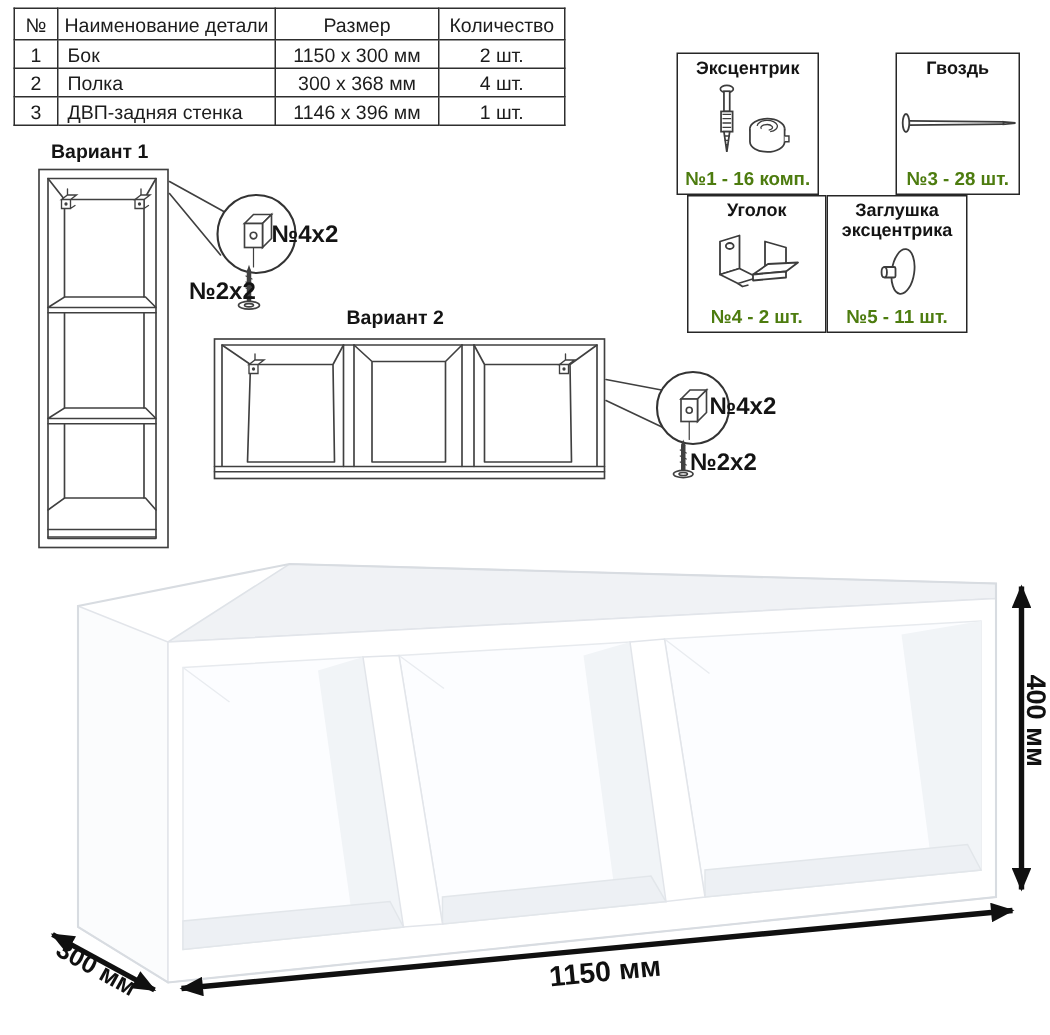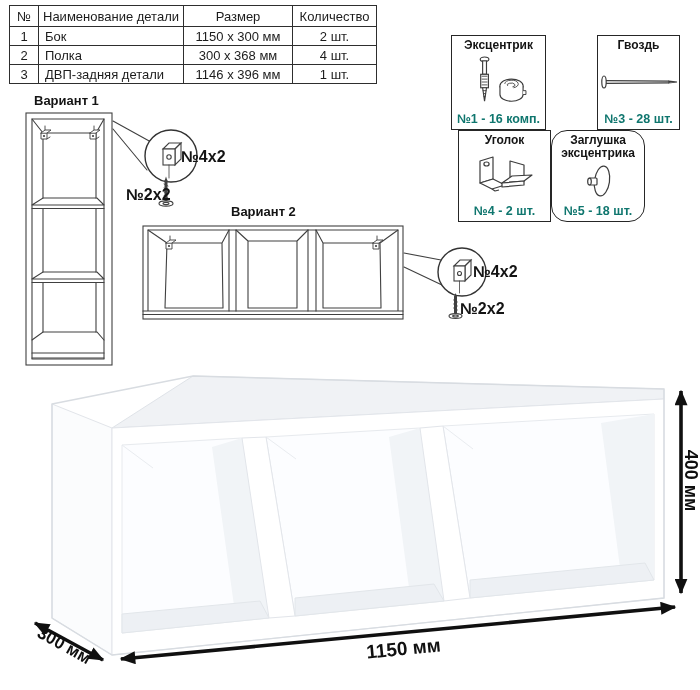--- a/index.html
+++ b/index.html
@@ -14,21 +14,21 @@
   table.parts th,table.parts td{border:1.6px solid #2e2e2e;padding:0 4px;height:18px;
               text-align:center;font-weight:normal;white-space:nowrap;overflow:hidden;}
   table.parts th{height:20px;}
   table.parts td.name{text-align:left;padding-left:6px;}
 
   
   .hw-cell{position:absolute;box-sizing:border-box;border:1.7px solid #262626;background:#fff;
            display:flex;flex-direction:column;align-items:center;justify-content:space-between;
            padding:3px 2px;}
   .hw-title{font-weight:bold;font-size:12px;line-height:13px;text-align:center;white-space:pre-line;color:#141414;}
-  .hw-count{font-weight:bold;font-size:12.5px;color:#0f766e;white-space:nowrap;}
+  .hw-count{font-weight:bold;font-size:12.5px;color:#4d7c0f;white-space:nowrap;}
 
   .variant-title{position:absolute;font-weight:bold;font-size:13px;color:#141414;white-space:nowrap;}
   .callout-label{position:absolute;font-weight:bold;font-size:16px;color:#141414;white-space:nowrap;}
 
   .dim-label{position:absolute;font-weight:bold;color:#101010;text-align:center;white-space:nowrap;}
   #dim-w{left:356px;top:638px;width:95px;font-size:19px;transform:rotate(-5.6deg);}
   #dim-h{left:650px;top:470px;width:80px;font-size:18px;transform:rotate(90deg);}
   #dim-d{left:26px;top:636px;width:76px;font-size:17px;transform:rotate(29deg);}
 
   .art-stroke{stroke:#404040;stroke-width:1.1;fill:none;stroke-linecap:round;}
@@ -59,21 +59,21 @@
       <td>2 шт.</td>
     </tr>
     <tr>
       <td>2</td>
       <td class="name">Полка</td>
       <td>300 х 368 мм</td>
       <td>4 шт.</td>
     </tr>
     <tr>
       <td>3</td>
-      <td class="name">ДВП-задняя детали</td>
+      <td class="name">ДВП-задняя стенка</td>
       <td>1146 х 396 мм</td>
       <td>1 шт.</td>
     </tr>
   </tbody>
     </table>
 
   <div class="hw-cell" style="left:408px;top:35px;width:95px;height:95px;margin-left:43px;">
     <div class="hw-title">Эксцентрик</div>
     <svg width="62" height="52" viewBox="0 0 64 54">
       <g fill="#fff" stroke="#3c3c3c" stroke-width="1.2">
@@ -114,31 +114,31 @@
         <polygon points="8,28 21,24 33,30 20,34"></polygon>
         <path d="M20,34 l3,2 l4,-1"></path>
         <polygon points="38,6 52,10 52,26 38,22"></polygon>
         <polygon points="30,28 52,26 60,20 40,21"></polygon>
         <polygon points="30,28 52,26 52,30 30,32"></polygon>
       </g>
     </svg>
     <div class="hw-count">№4 - 2 шт.</div>
   </div>
 
-  <div class="hw-cell" style="left:551px;top:130px;width:94px;height:92px;border-radius:16px;">
+  <div class="hw-cell" style="left:551px;top:130px;width:94px;height:92px;">
     <div class="hw-title">Заглушка
 эксцентрика</div>
     <svg width="30" height="38" viewBox="0 0 30 38">
       <g fill="#fff" stroke="#3c3c3c" stroke-width="1.2">
         <ellipse cx="19" cy="18" rx="7.5" ry="15" transform="rotate(8 19 18)"></ellipse>
         <rect x="6" y="15" width="8" height="7" rx="1"></rect>
         <ellipse cx="6.5" cy="18.5" rx="1.8" ry="3.4"></ellipse>
       </g>
     </svg>
-    <div class="hw-count">№5 - 18 шт.</div>
+    <div class="hw-count">№5 - 11 шт.</div>
   </div>
 
   <svg class="abs" style="left:0;top:0;" width="700" height="690" viewBox="0 0 700 690">
     <defs>
       <marker id="ah" viewBox="0 0 12 10" refX="11" refY="5" markerUnits="userSpaceOnUse" markerWidth="16" markerHeight="13" orient="auto-start-reverse">
         <path d="M0,0 L12,5 L0,10 z" fill="#101010"></path>
       </marker>
     </defs>
 
     <g>

